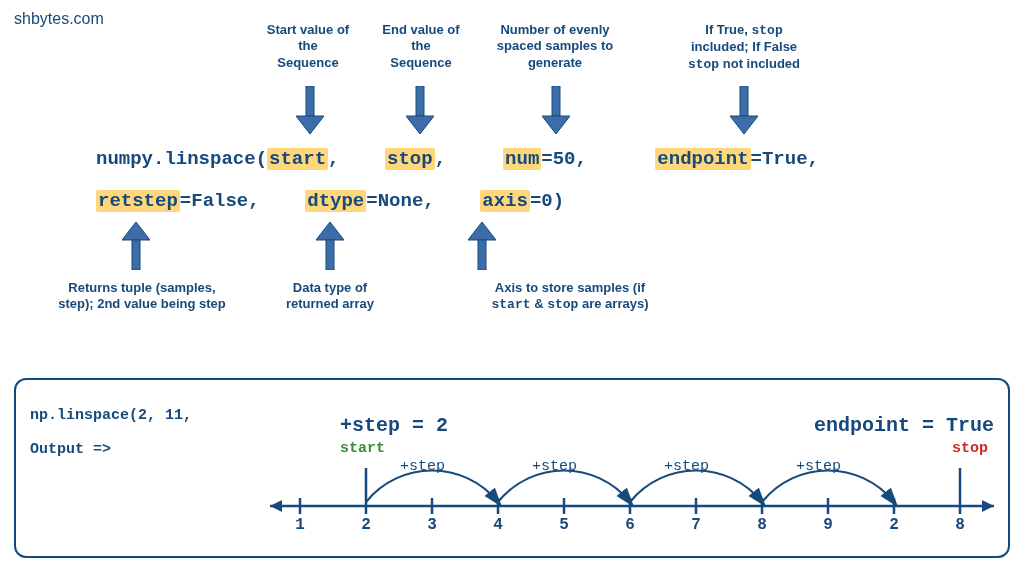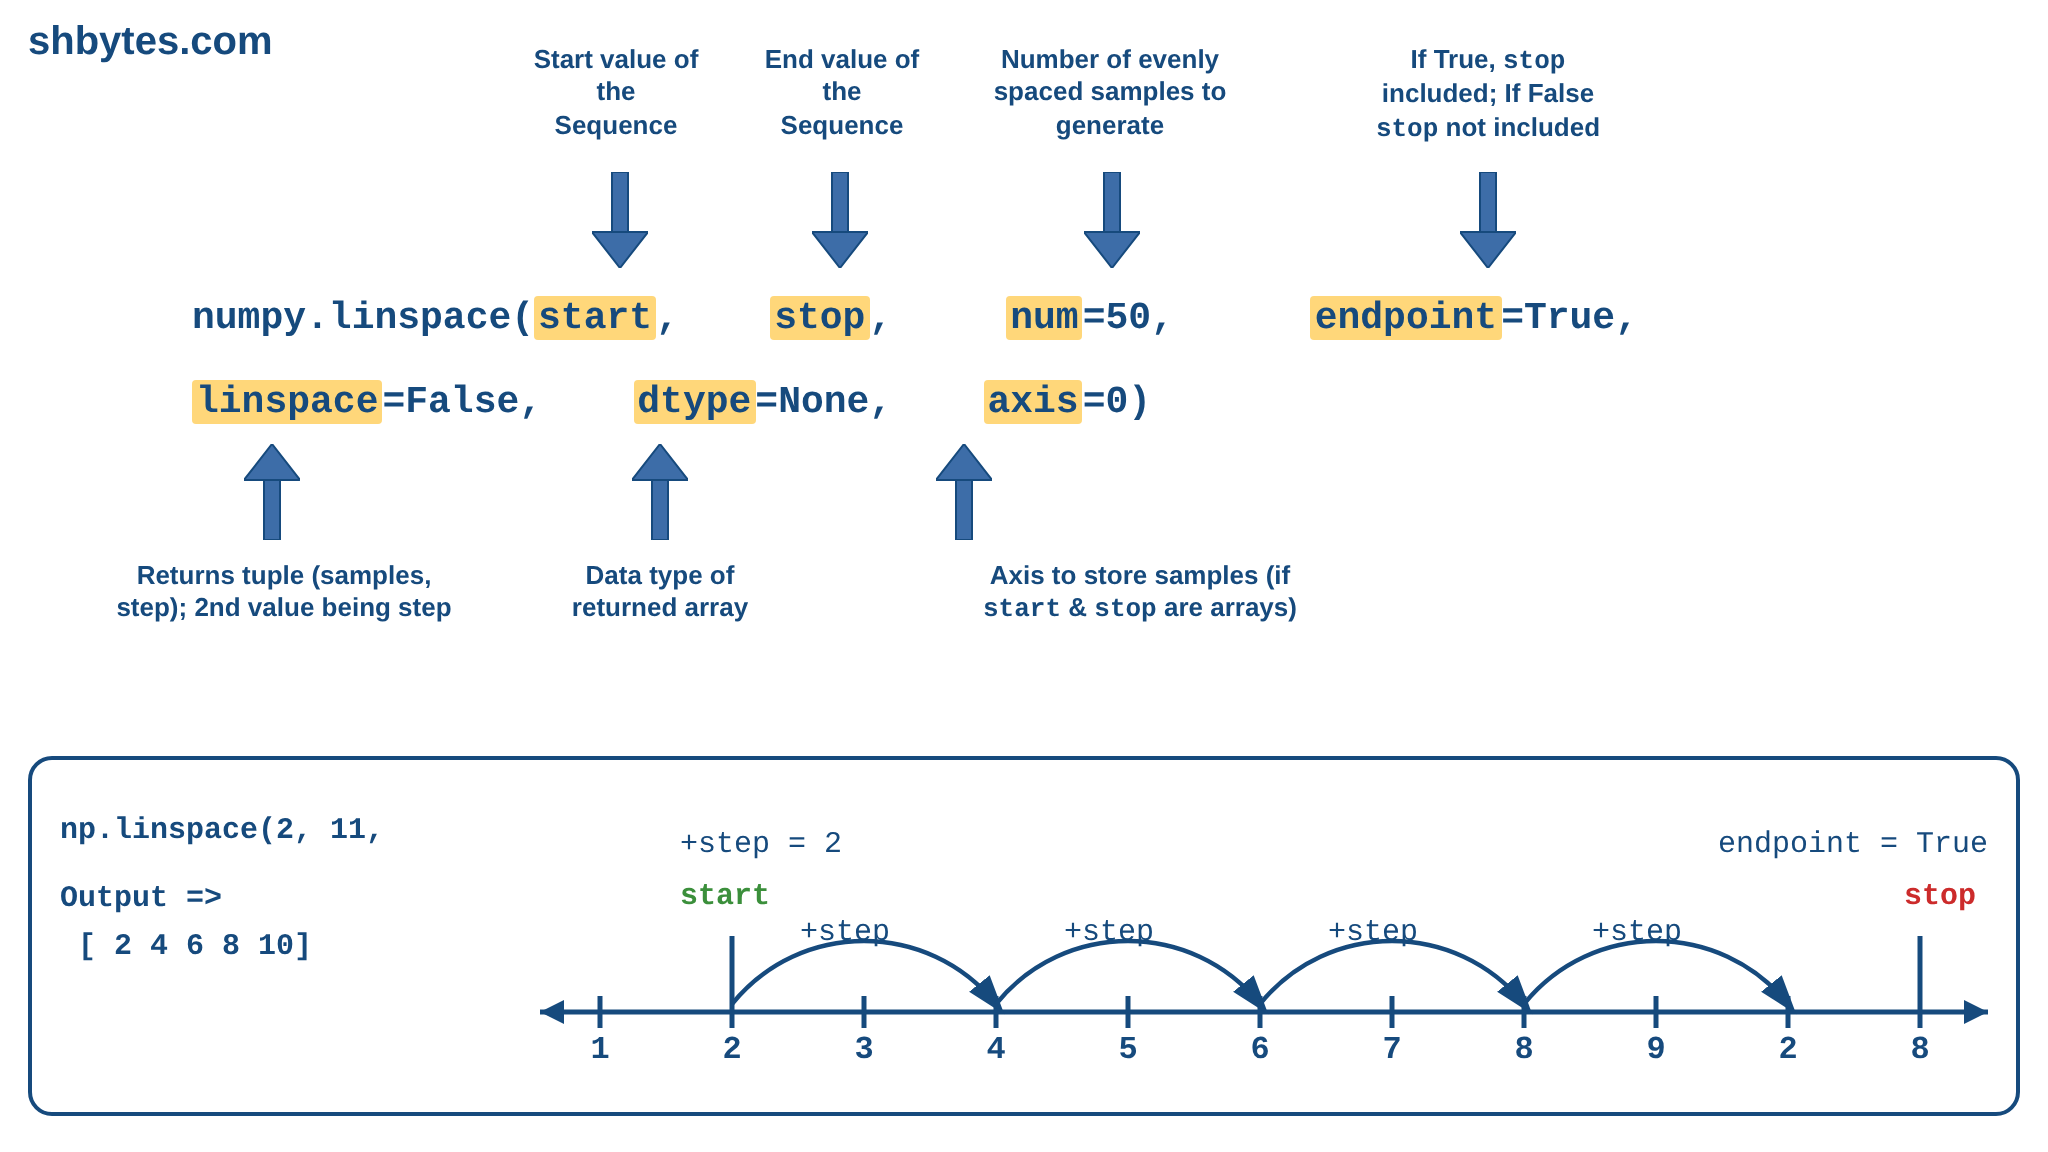--- a/index.html
+++ b/index.html
@@ -14,35 +14,35 @@
   body{
     margin:0;
     width:1024px;
     height:576px;
     background:#fff;
     font-family:Verdana,Geneva,sans-serif;
     color:var(--navy);
     position:relative;
   }
   .mono{font-family:"Courier New",Courier,monospace;font-weight:bold}
-  .logo{position:absolute;left:14px;top:10px;font-weight:bold;color:var(--navy);font-size:20px}
+  .logo{position:absolute;left:14px;top:10px;font-weight:normal;color:var(--navy);font-size:16px}
   .desc{position:absolute;font-size:13px;text-align:center;font-weight:bold;line-height:1.25;color:var(--navy)}
   .arrow-down,.arrow-up{position:absolute}
   .arrow-down svg,.arrow-up svg{display:block}
   .code-line{position:absolute;font-size:19px;white-space:nowrap}
   .hl{background:var(--hl);padding:0 2px;border-radius:2px}
   .panel{
     position:absolute;left:14px;top:378px;width:996px;height:180px;
     border:2px solid var(--navy);border-radius:12px;
   }
   .panel .example{position:absolute;left:14px;top:24px;font-size:15px;line-height:1.6}
   .num-line{position:absolute;left:254px;top:30px;width:730px;height:140px}
   .tick-label{position:absolute;top:106px;width:20px;text-align:center;font-size:16px;font-weight:bold}
   .step-label{position:absolute;top:48px;font-size:15px;font-weight:normal}
-  .top-label{position:absolute;top:4px;font-size:15px;font-weight:normal}
+  .top-label{position:absolute;top:4px;font-size:20px;font-weight:bold}
 </style>
 </head>
 <body>
 
 <div class="logo">shbytes.com</div>
 
 <div class="desc" style="left:248px;top:22px;width:120px">Start value of<br>the<br>Sequence</div>
 <div class="desc" style="left:366px;top:22px;width:110px">End value of<br>the<br>Sequence</div>
 <div class="desc" style="left:480px;top:22px;width:150px">Number of evenly<br>spaced samples to<br>generate</div>
 <div class="desc" style="left:664px;top:22px;width:160px">If True, <span class="mono">stop</span><br>included; If False<br><span class="mono">stop</span> not included</div>
@@ -73,21 +73,21 @@
 </div>
 
 <div class="code-line mono" style="left:96px;top:148px">
   <span>numpy.linspace(</span><span class="hl">start</span><span>,</span>
   &nbsp;&nbsp;&nbsp;<span class="hl">stop</span><span>,</span>
   &nbsp;&nbsp;&nbsp;&nbsp;<span class="hl">num</span><span>=50,</span>
   &nbsp;&nbsp;&nbsp;&nbsp;&nbsp;<span class="hl">endpoint</span><span>=True,</span>
 </div>
 
 <div class="code-line mono" style="left:96px;top:190px">
-  <span class="hl">linspace</span><span>=False,</span>
+  <span class="hl">retstep</span><span>=False,</span>
   &nbsp;&nbsp;&nbsp;<span class="hl">dtype</span><span>=None,</span>
   &nbsp;&nbsp;&nbsp;<span class="hl">axis</span><span>=0)</span>
 </div>
 
 <div class="arrow-up" style="left:122px;top:222px">
   <svg width="28" height="48">
       <polygon points="0,18 28,18 14,0" fill="#3d6da8" stroke="#164a7d"></polygon>
       <rect x="10" y="18" width="8" height="30" fill="#3d6da8" stroke="#164a7d"></rect>
     </svg>
 </div>
@@ -106,21 +106,20 @@
 
 <div class="desc" style="left:42px;top:280px;width:200px">Returns tuple (samples,<br>step); 2nd value being step</div>
 <div class="desc" style="left:270px;top:280px;width:120px">Data type of<br>returned array</div>
 <div class="desc" style="left:470px;top:280px;width:200px">Axis to store samples (if<br><span class="mono">start</span> &amp; <span class="mono">stop</span> are arrays)</div>
 
 <div class="panel">
   <div class="example mono">
     <div>np.linspace(2, 11,</div>
     <div style="height:10px"></div>
     <div>Output =&gt;</div>
-    <div>&nbsp;<span>[ 2  4  6  8 10]</span></div>
   </div>
 
   <div class="num-line">
     <div class="top-label mono" style="left:70px">+step = 2</div>
     <div class="top-label mono" style="right:6px;left:auto">endpoint = True</div>
     <div class="mono" style="position:absolute;left:70px;top:30px;color:var(--green);font-weight:bold;font-size:15px">start</div>
     <div class="mono" style="position:absolute;left:682px;top:30px;color:var(--red);font-weight:bold;font-size:15px">stop</div>
 
     <svg width="730" height="140" style="position:absolute;left:0;top:0">
       <defs>

